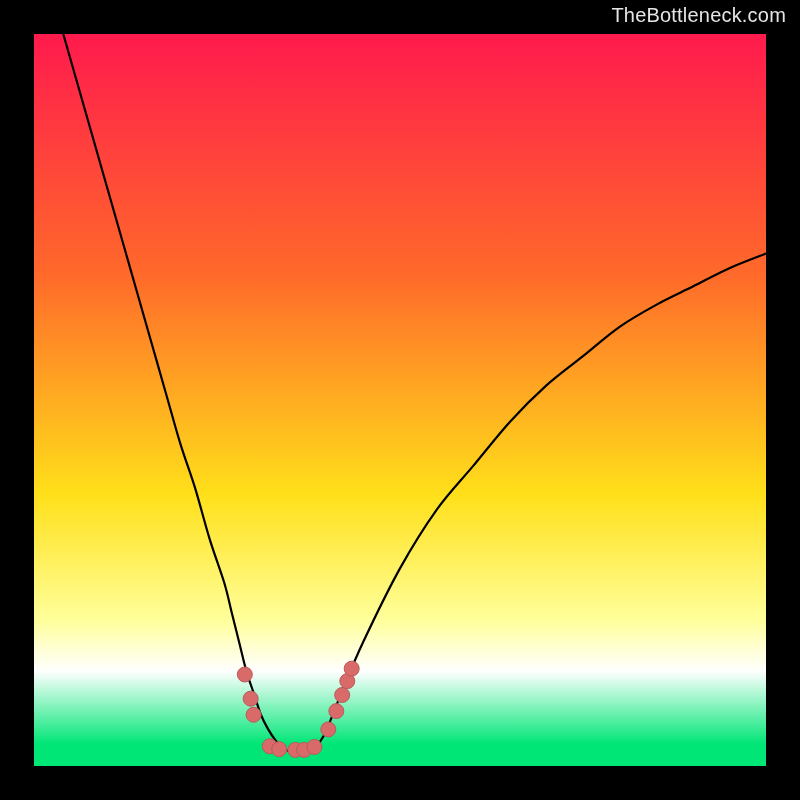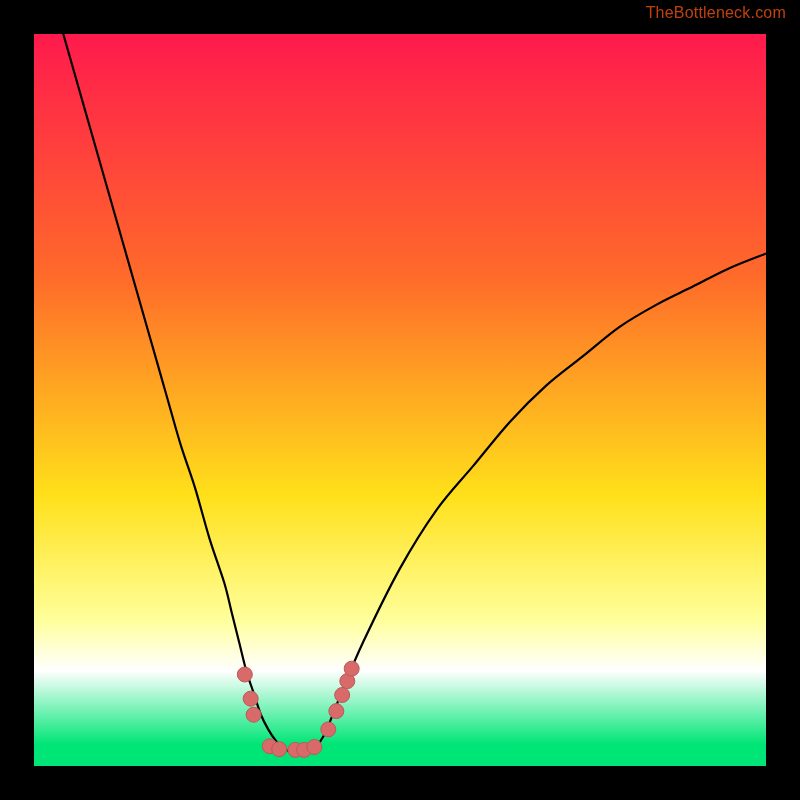--- a/index.html
+++ b/index.html
@@ -14,23 +14,23 @@
     position: relative;
     width: 800px;
     height: 800px;
     background: #000;
   }
   .watermark {
     position: absolute;
     top: 4px;
     right: 14px;
     font-family: Arial, Helvetica, sans-serif;
-    font-size: 16px;
+    font-size: 20px;
     font-weight: 500;
-    color: #c2410c;
+    color: #e5e5e5;
     letter-spacing: 0.2px;
   }
   svg.plot {
     position: absolute;
     top: 0;
     left: 0;
     width: 800px;
     height: 800px;
     display: block;
   }

